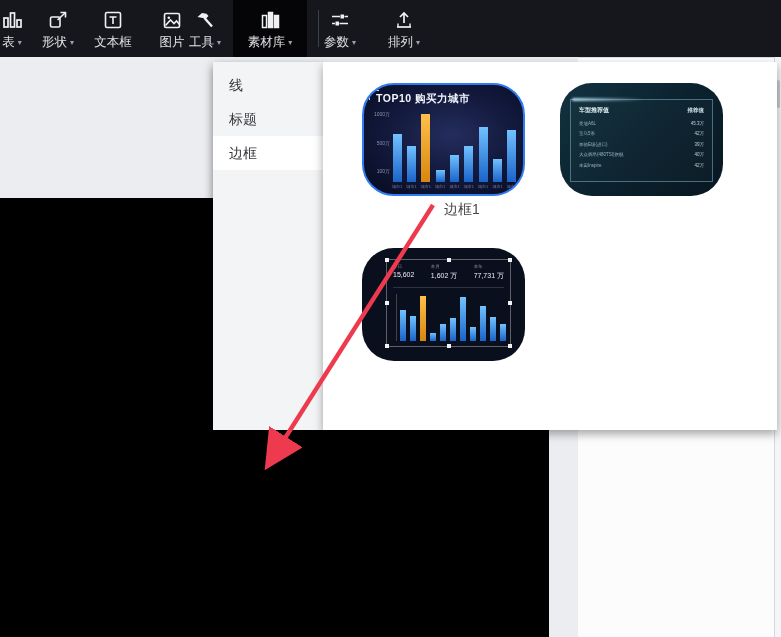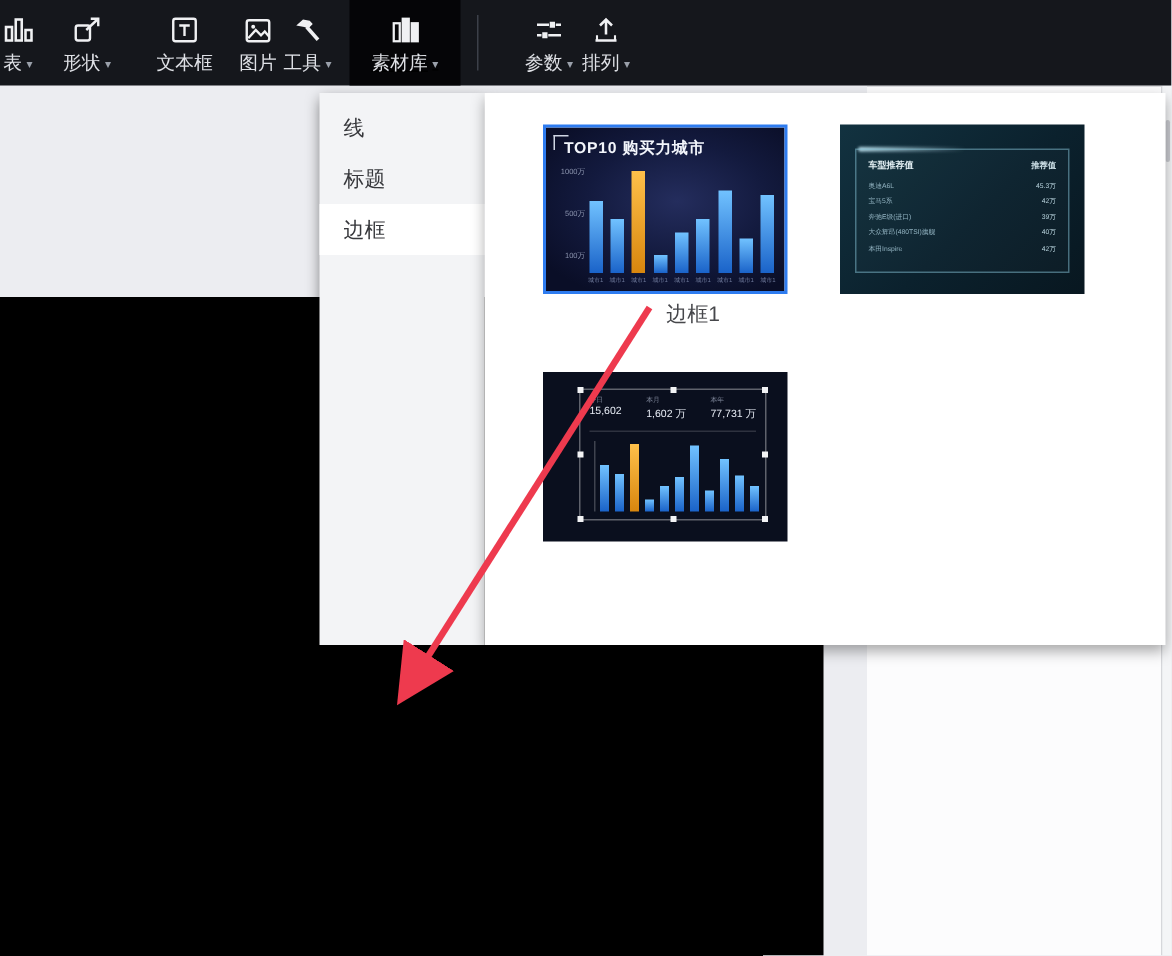--- a/index.html
+++ b/index.html
@@ -23,21 +23,21 @@
   .upper-gray { position:absolute; left:0; top:57px; width:549px; height:141px; background:#ecedf1; z-index:1; }
   .right-panel { position:absolute; left:578px; top:57px; width:197px; height:580px; background:#fcfcfd; border-top:1px solid #dcdde0; border-right:1px solid #d6d7db; z-index:1; }
   .right-strip { position:absolute; left:775px; top:57px; width:6px; height:580px; background:#f4f5f7; z-index:1; }
   .right-scroll-thumb { position:absolute; left:777px; top:80px; width:3px; height:28px; background:#c9cbd0; border-radius:2px; z-index:2; }
   
   .popup-menu { position:absolute; left:213px; top:62px; width:110px; height:368px; background:#f3f4f6; box-shadow:0 4px 9px rgba(0,0,0,.5); z-index:10; padding-top:6px; }
   .menu-item { height:34px; line-height:34px; padding-left:16px; font-size:14px; color:#36373b; cursor:pointer; }
   .menu-item.selected { background:#ffffff; }
   
   .popup-panel { position:absolute; left:323px; top:62px; width:454px; height:368px; background:#ffffff; box-shadow:0 4px 9px rgba(0,0,0,.35); z-index:10; }
-  .thumb { position:absolute; width:163px; height:113px; cursor:pointer; overflow:hidden; }
+  .thumb { position:absolute; width:163px; height:113px; cursor:pointer; overflow:hidden;border-radius:32px; }
   .thumb.selected { border:2px solid #2e7cf0; }
   .thumb-label { position:absolute; width:180px; text-align:center; font-size:14px; color:#46474b; }
   
   .t1 { background:radial-gradient(ellipse 110px 70px at 55% 45%, #242d5d 0%, #131a3e 55%, #0a0e27 100%); }
   .t1-corner { position:absolute; left:5px; top:5px; width:10px; height:10px; border-left:1.5px solid #cfd6e4; border-top:1.5px solid #cfd6e4; }
   .t1-title { position:absolute; left:12px; top:7px; font-size:10.5px; font-weight:bold; color:#f2f5fb; letter-spacing:.5px; }
   .t1-ylabels { position:absolute; left:2px; top:26px; bottom:20px; width:24px; display:flex; flex-direction:column; justify-content:space-between; align-items:flex-end; font-size:5px; color:#8a93ad; }
   .t1-bars { position:absolute; left:28px; right:6px; top:26px; bottom:3px; display:flex; justify-content:space-between; }
   .barcol { display:flex; flex-direction:column; height:100%; align-items:center; }
   .barwrap { flex:1; display:flex; align-items:flex-end; justify-content:center; }
@@ -101,21 +101,21 @@
             <path d="M10.5 11 L18.5 3.5"></path>
             <path d="M13.5 3.5 H18.5 V8.5"></path>
           </g>
         </svg>
     </span>
     <span class="tb-label">
         <span>形状</span>
         <span class="caret">▾</span>
       </span>
   </div>
-  <div class="tb-item" style="left:95px">
+  <div class="tb-item" style="left:85px">
     <span class="tb-icon">
       <svg width="22" height="22" viewBox="0 0 22 22">
           <g stroke="#f0f1f3" stroke-width="1.6" fill="none">
             <rect x="3.5" y="3.5" width="15" height="15" rx="1.5"></rect>
             <path d="M7.5 8 H14.5 M11 8 V15"></path>
           </g>
         </svg>
     </span>
     <span class="tb-label">
         <span>文本框</span>
@@ -156,21 +156,21 @@
             <rect x="15.5" y="6.5" width="4" height="12" fill="#f0f1f3"></rect>
           </g>
         </svg>
     </span>
     <span class="tb-label">
         <span>素材库</span>
         <span class="caret">▾</span>
       </span>
   </div>
   <div class="tb-divider"></div>
-  <div class="tb-item" style="left:338px">
+  <div class="tb-item" style="left:312px">
     <span class="tb-icon">
       <svg width="22" height="22" viewBox="0 0 22 22">
           <g stroke="#f0f1f3" stroke-width="1.6" fill="none">
             <path d="M3 7.5 H11 M15.5 7.5 H19"></path>
             <rect x="11.5" y="5.5" width="3.5" height="4" fill="#f0f1f3" stroke="none"></rect>
             <path d="M3 14.5 H6 M10.5 14.5 H19"></path>
             <rect x="6.5" y="12.5" width="3.5" height="4" fill="#f0f1f3" stroke="none"></rect>
           </g>
         </svg>
     </span>

